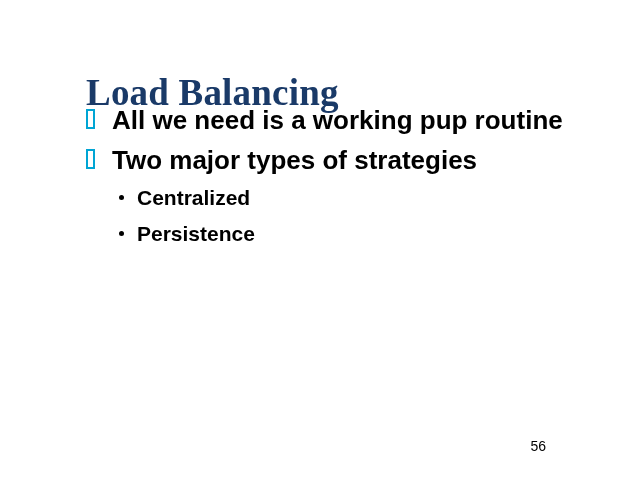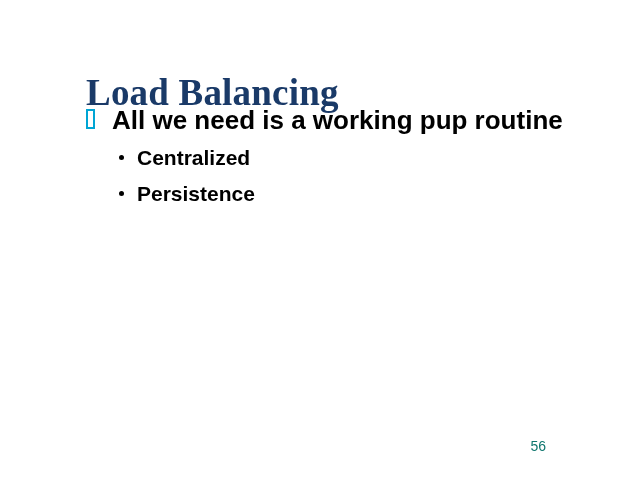--- a/index.html
+++ b/index.html
@@ -86,41 +86,45 @@
     margin-right: 13px;
   }
 
   
   #page-number {
     position: absolute;
     right: 18px;
     bottom: 26px;
     font-size: 14px;
     line-height: 16px;
-    color: #0f766e;
+    color: #000000;
     margin-left: 14px;
   }
 </style>
 </head>
 <body>
 
 <div id="slide">
 
   <h1 id="slide-title">Load Balancing</h1>
 
   <div id="body-list">
 
     <div class="bullet-item lvl1">
       <span class="marker-tofu"></span>
       <span class="bullet-text">All we need is a working pup routine</span>
     </div>
 
 
 
 
+    <div class="bullet-item lvl1">
+      <span class="marker-tofu"></span>
+      <span class="bullet-text">Two major types of strategies</span>
+    </div>
 
     <div id="sub-list">
 
       <div class="bullet-item lvl2">
         <span class="marker-dot"></span>
         <span class="bullet-text">Centralized</span>
       </div>
 
       <div class="bullet-item lvl2">
         <span class="marker-dot"></span>

